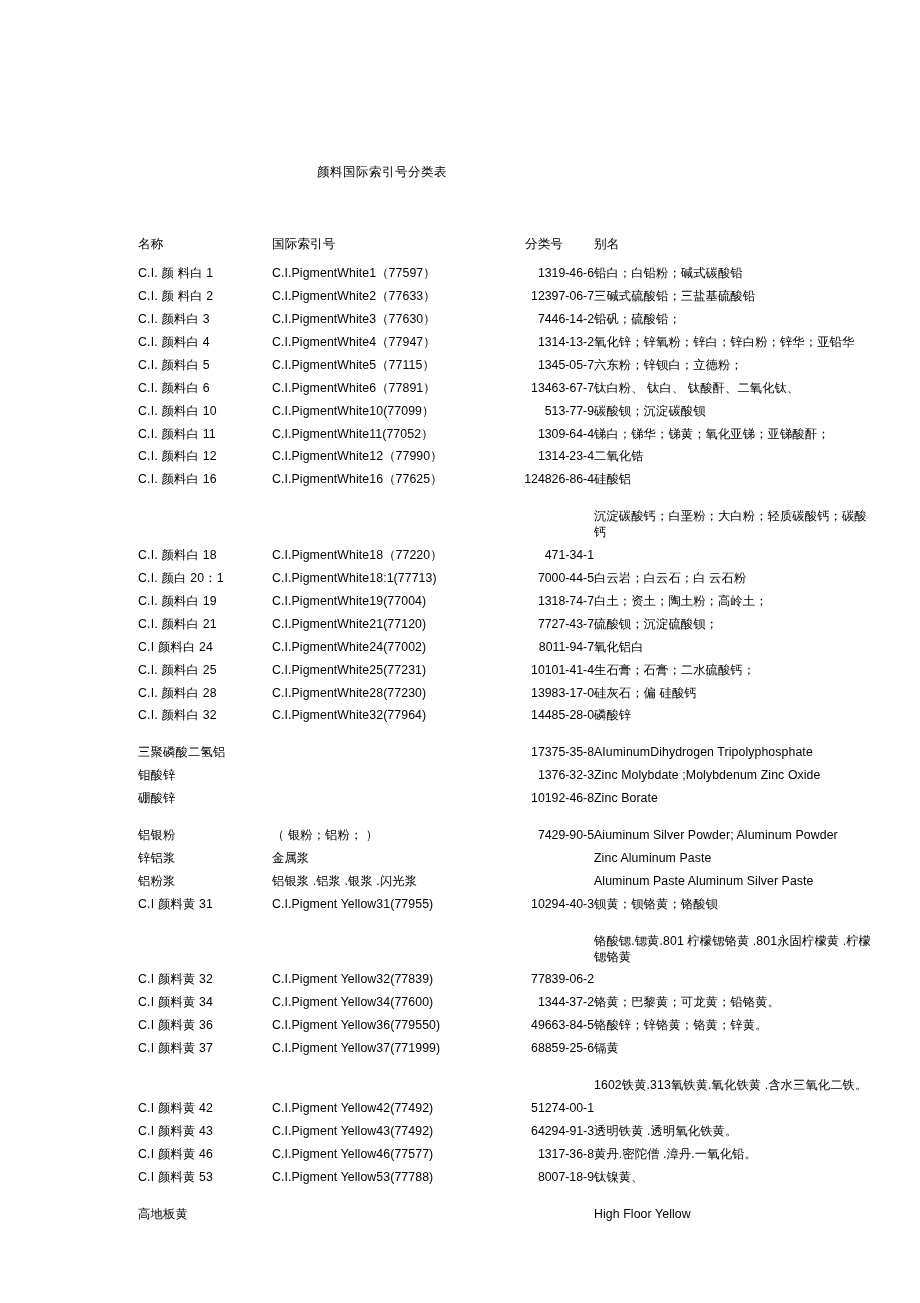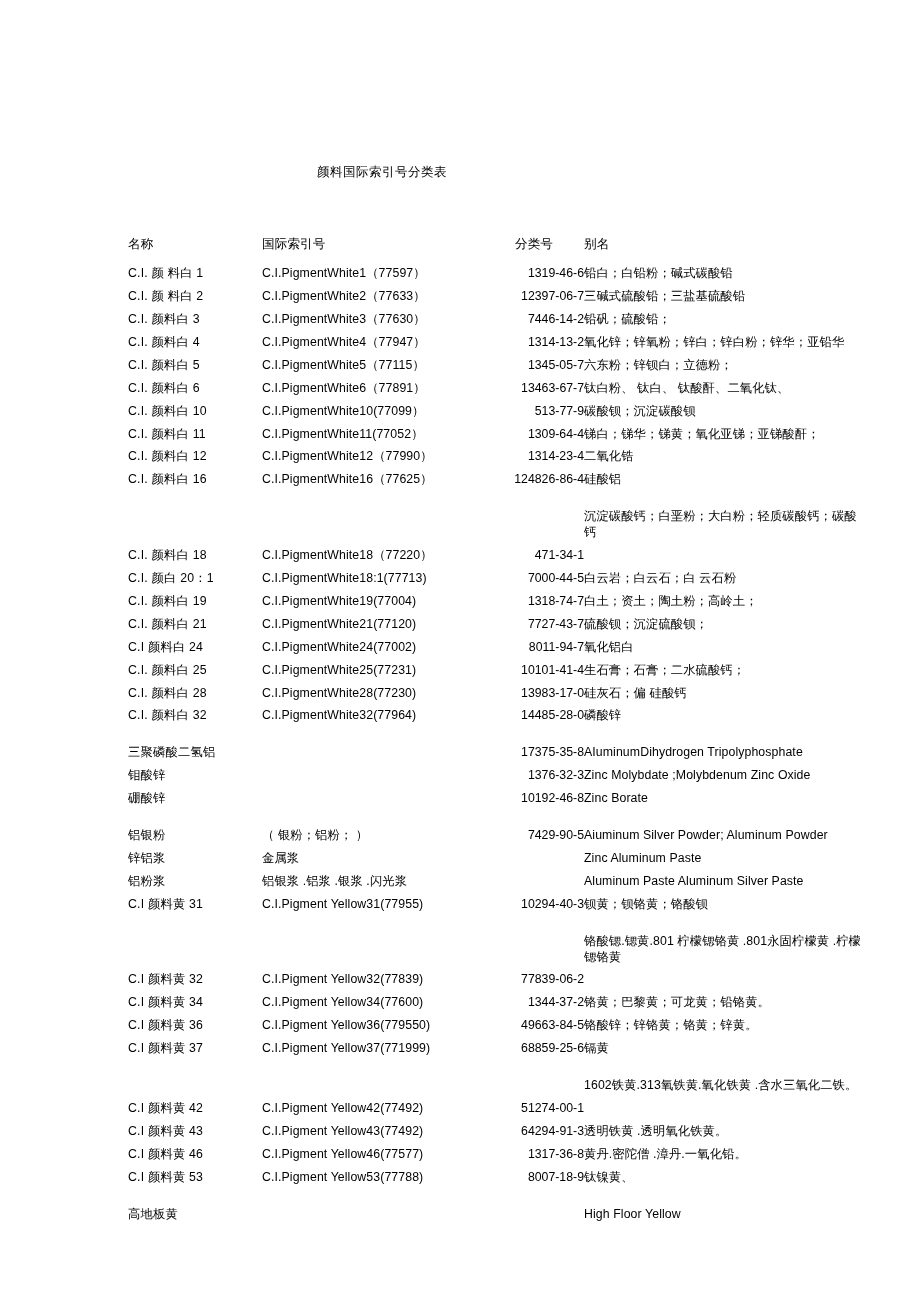--- a/index.html
+++ b/index.html
@@ -28,21 +28,21 @@
     width: 764px;
     text-align: center;
     font-size: 12.5px;
     letter-spacing: 0.5px;
     color: #000;
     margin-top: 26px;
   }
   table.main {
     position: absolute;
     top: 236px;
-    left: 128px;
+    left: 138px;
     width: 740px;
     border-collapse: collapse;
     table-layout: fixed;
   }
   table.main td {
     vertical-align: top;
     padding: 0 0 7.2px 0;
     font-size: 12.3px;
     line-height: 1.28;
     color: #000;

